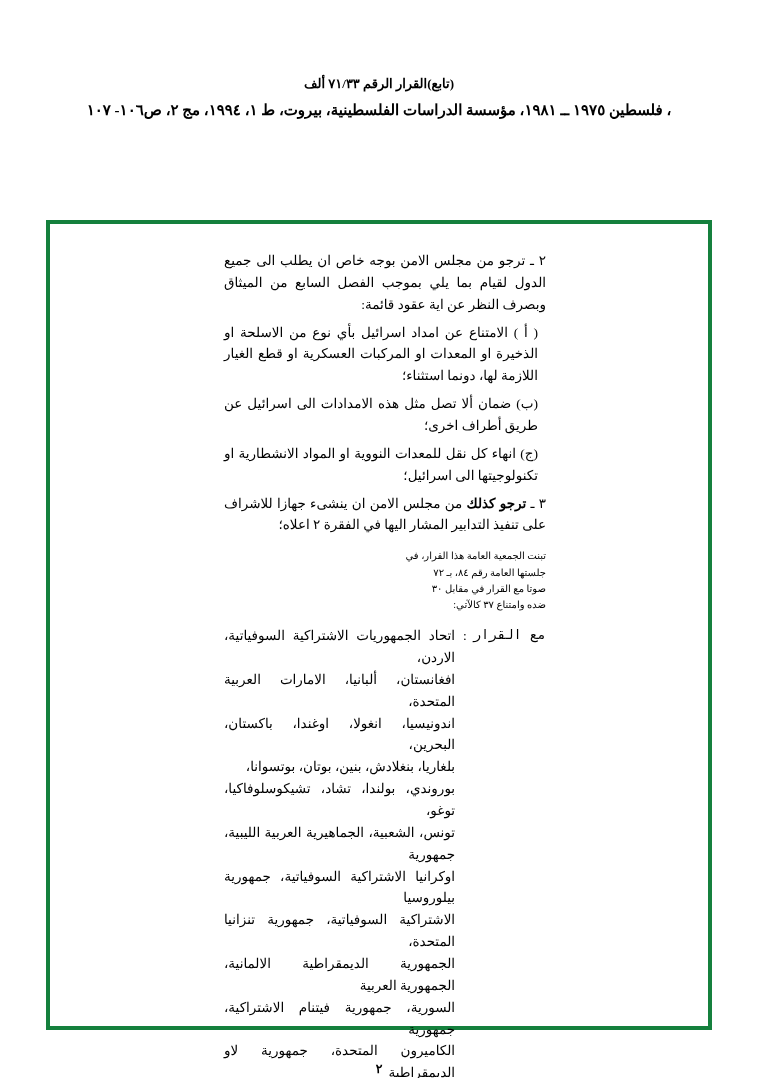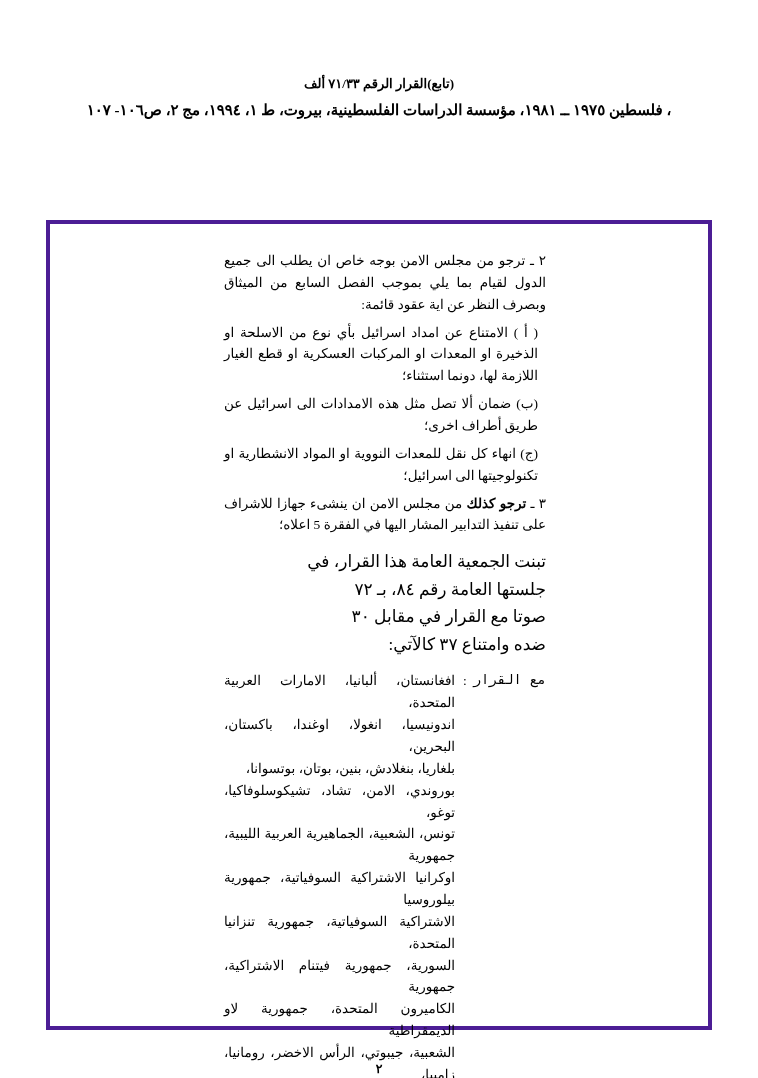--- a/index.html
+++ b/index.html
@@ -36,21 +36,21 @@
     font-weight: bold;
     margin-top: 9px;
     direction: rtl;
   }
   .frame {
     position: absolute;
     top: 144px;
     right: 46px;
     left: 46px;
     height: 810px;
-    border: 4px solid #4c1d95;
+    border: 4px solid #15803d;
     box-sizing: border-box;
     background: #ffffff;
   }
   .content {
     position: absolute;
     top: 26px;
     right: 162px;
     width: 322px;
     direction: rtl;
     text-align: justify;
@@ -63,21 +63,21 @@
     direction: rtl;
   }
   .para.sub {
     margin-right: 8px;
   }
   .para b {
     font-weight: bold;
     margin-top: 48px;
   }
   .block-plain {
-    font-size: 17px;
+    font-size: 10px;
     line-height: 1.62;
     margin: 12px 0 0 0;
     direction: rtl;
     text-align: right;
   }
   .block-plain .ln {
     display: block;
   }
   .votes {
     margin-top: 12px;
@@ -125,41 +125,43 @@
   </div>
 
   <div class="frame">
     <div class="content">
 
       <p class="para">٢ ـ ترجو من مجلس الامن بوجه خاص ان يطلب الى جميع الدول لقيام بما يلي بموجب الفصل السابع من الميثاق وبصرف النظر عن اية عقود قائمة:</p>
       <p class="para sub">( أ ) الامتناع عن امداد اسرائيل بأي نوع من الاسلحة او الذخيرة او المعدات او المركبات العسكرية او قطع الغيار اللازمة لها، دونما استثناء؛</p>
       <p class="para sub">(ب) ضمان ألا تصل مثل هذه الامدادات الى اسرائيل عن طريق أطراف اخرى؛</p>
       <p class="para sub">(ج) انهاء كل نقل للمعدات النووية او المواد الانشطارية او تكنولوجيتها الى اسرائيل؛</p>
 
-      <p class="para"><span>٣ ـ </span><b>ترجو كذلك</b><span> من مجلس الامن ان ينشىء جهازا للاشراف على تنفيذ التدابير المشار اليها في الفقرة 5 اعلاه؛</span></p>
+      <p class="para"><span>٣ ـ </span><b>ترجو كذلك</b><span> من مجلس الامن ان ينشىء جهازا للاشراف على تنفيذ التدابير المشار اليها في الفقرة ٢ اعلاه؛</span></p>
 
 
       <div class="block-plain">
         <span class="ln">تبنت الجمعية العامة هذا القرار، في</span>
         <span class="ln">جلستها العامة رقم ٨٤، بـ ٧٢</span>
         <span class="ln">صوتا مع القرار في مقابل ٣٠</span>
         <span class="ln">ضده وامتناع ٣٧ كالآتي:</span>
       </div>
 
       <div class="votes">
         <span class="votes-label">مع القرار</span>
         <span class="votes-colon">:</span>
         <span class="votes-body">
+          <span class="ln">اتحاد الجمهوريات الاشتراكية السوفياتية، الاردن،</span>
           <span class="ln">افغانستان، ألبانيا، الامارات العربية المتحدة،</span>
           <span class="ln">اندونيسيا، انغولا، اوغندا، باكستان، البحرين،</span>
           <span class="ln">بلغاريا، بنغلادش، بنين، بوتان، بوتسوانا،</span>
-          <span class="ln">بوروندي، الامن، تشاد، تشيكوسلوفاكيا، توغو،</span>
+          <span class="ln">بوروندي، بولندا، تشاد، تشيكوسلوفاكيا، توغو،</span>
           <span class="ln">تونس، الشعبية، الجماهيرية العربية الليبية، جمهورية</span>
           <span class="ln">اوكرانيا الاشتراكية السوفياتية، جمهورية بيلوروسيا</span>
           <span class="ln">الاشتراكية السوفياتية، جمهورية تنزانيا المتحدة،</span>
+          <span class="ln">الجمهورية الديمقراطية الالمانية، الجمهورية العربية</span>
           <span class="ln">السورية، جمهورية فيتنام الاشتراكية، جمهورية</span>
           <span class="ln">الكاميرون المتحدة، جمهورية لاو الديمقراطية</span>
           <span class="ln">الشعبية، جيبوتي، الرأس الاخضر، رومانيا، زامبيا،</span>
 
         </span>
       </div>
 
     </div>
   </div>
 

